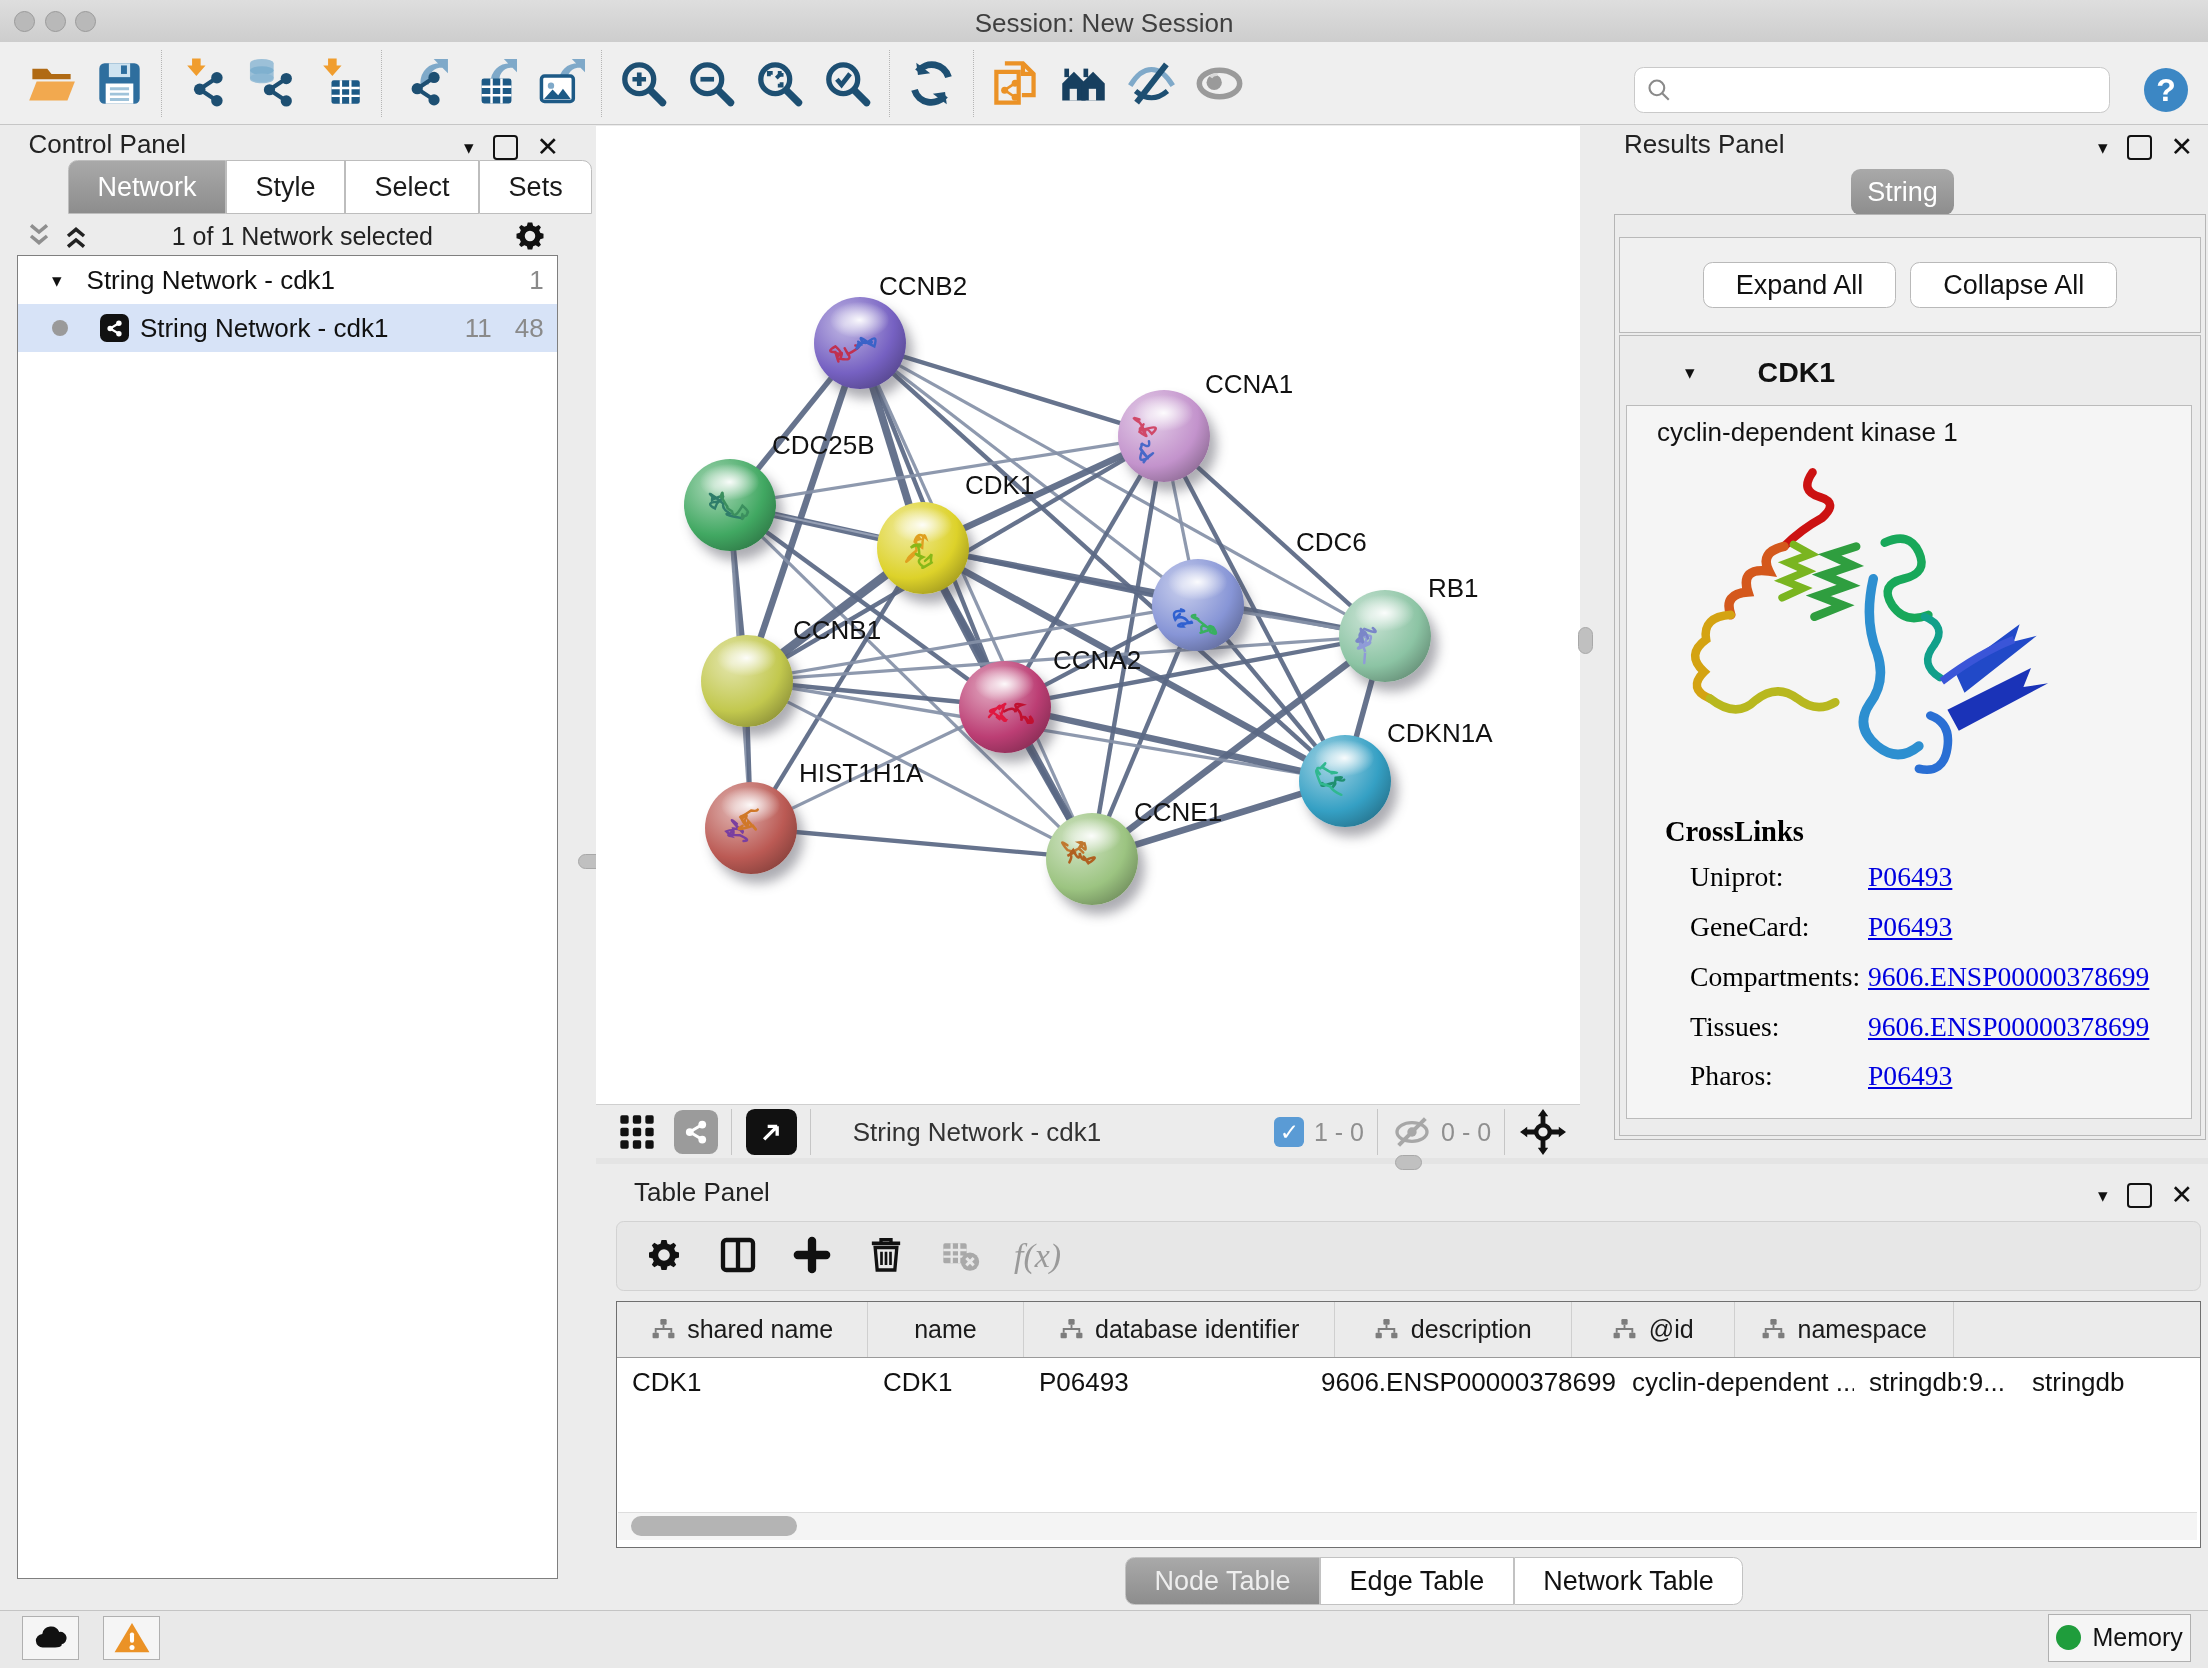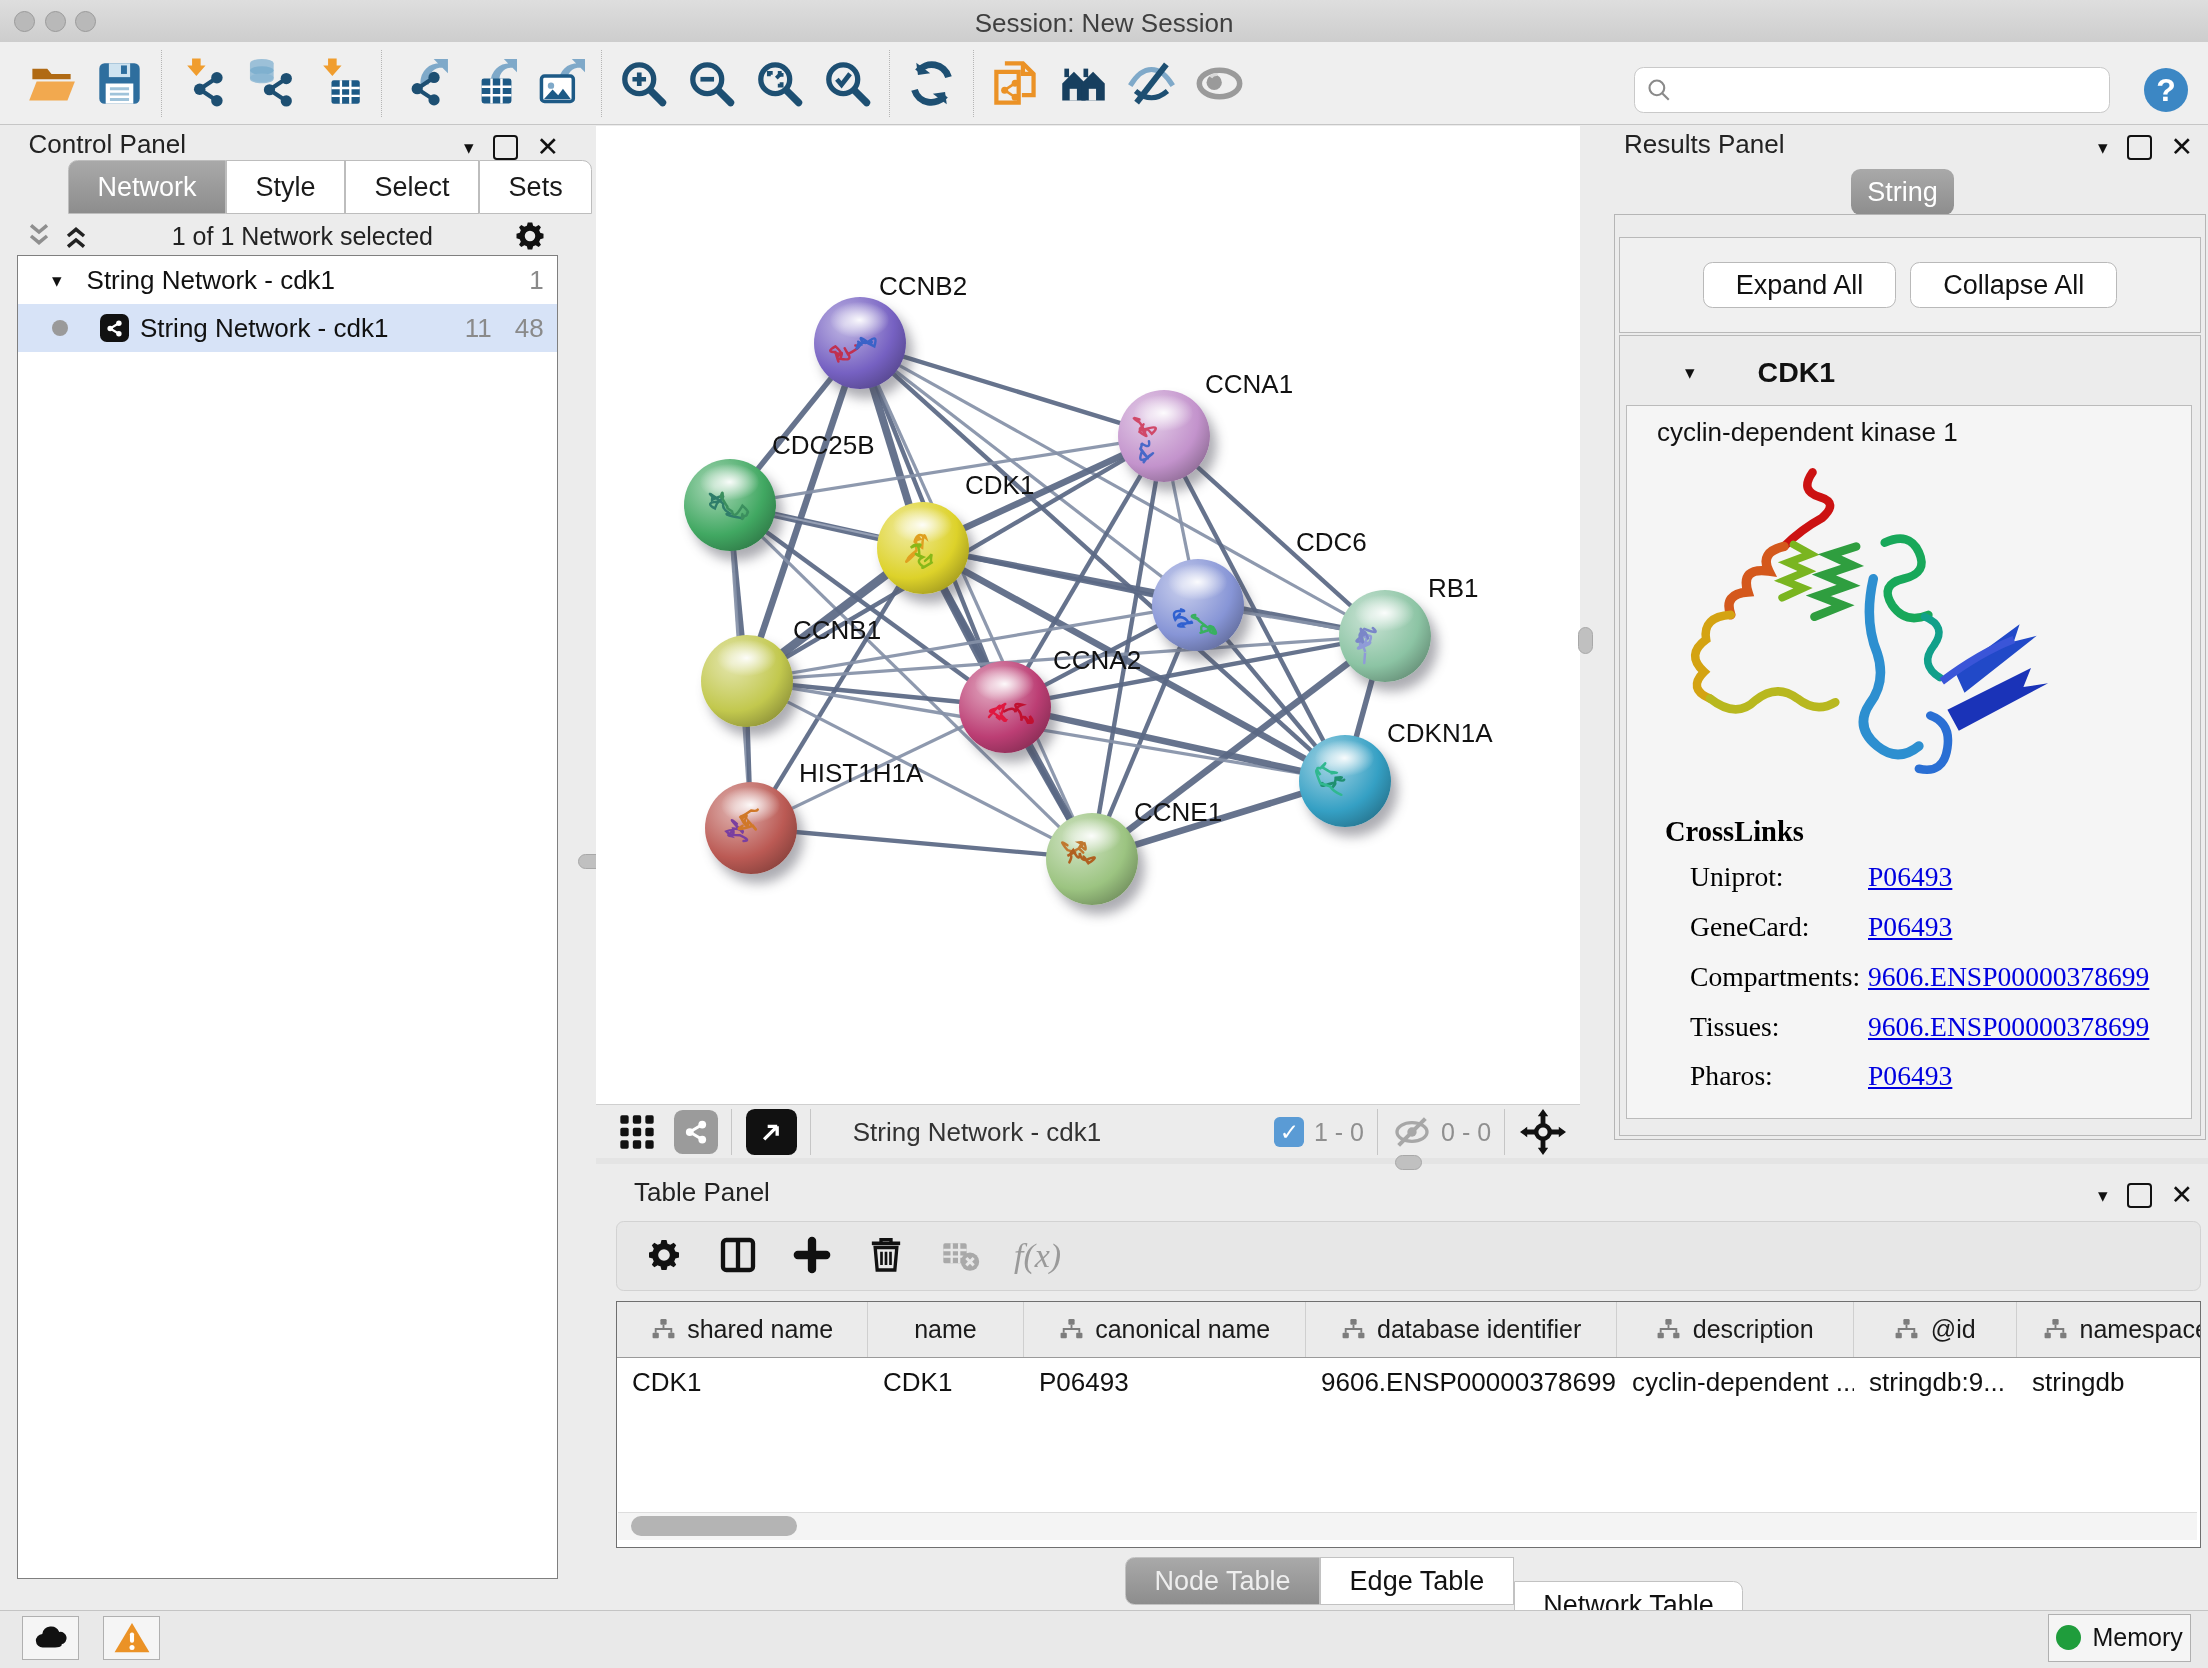--- a/index.html
+++ b/index.html
@@ -105,21 +105,21 @@
   .th svg{width:25px;height:25px;flex:none;}
   .trow{display:flex;height:49px;}
   .td{display:flex;align-items:center;font-size:26px;color:#111;padding-left:15px;box-sizing:border-box;
     overflow:hidden;white-space:nowrap;flex:none;}
   #hscroll{left:618px;top:1512px;width:1579px;height:27px;background:#f4f4f4;border-top:1px solid #ddd;}
   #hthumb{left:13.3px;top:2.9px;width:166px;height:20px;border-radius:10.5px;background:#b4b4b4;}
   #tp-tabs{left:1125px;top:1557px;height:46px;display:flex;}
   .btab{height:46px;display:flex;align-items:center;justify-content:center;font-size:27px;padding:0 28.5px;
     background:#fff;border:1px solid #c2c2c2;color:#111;}
   .btab:first-child{border-radius:9.5px 0 0 9.5px;}
-  .btab:last-child{border-radius:0 9.5px 9.5px 0;margin-top:24px;}
+  .btab:last-child{border-radius:0 9.5px 9.5px 0;}
   .btab.active{background:linear-gradient(#a9a9a9,#8d8d8d);color:#eee;}
   
   #statusbar{left:0;top:1610px;width:2208px;height:58px;background:#e9e9e9;border-top:1px solid #c4c4c4;}
   .sb-btn{position:absolute;top:4.8px;height:42px;background:#f5f5f5;border:1.9px solid #b0b0b0;
     display:flex;align-items:center;justify-content:center;}
   #memory-btn{left:2048px;top:2.9px;width:141px;height:46px;gap:11.4px;font-size:25px;color:#111;}
   .dot-green{width:25px;height:25px;border-radius:50%;background:#1f9d3c;}
 </style>
 </head>
 <body>
@@ -710,31 +710,20 @@
             <rect x="1.5" y="15" width="6" height="5.5" rx="1"></rect>
             <rect x="16.5" y="15" width="6" height="5.5" rx="1"></rect>
           </g>
           <path d="M12 7.5v4M4.5 15v-3.5h15V15" fill="none" stroke="#7d7d7d" stroke-width="1.8"></path>
         </svg>
         <span>shared name</span>
       </div>
       <div class="th" style="width: 156px;">
         <span>name</span>
       </div>
-      <div class="th" style="width: 282px;">
-        <svg viewBox="0 0 24 24">
-          <g fill="#7d7d7d">
-            <rect x="9" y="2" width="6" height="5.5" rx="1"></rect>
-            <rect x="1.5" y="15" width="6" height="5.5" rx="1"></rect>
-            <rect x="16.5" y="15" width="6" height="5.5" rx="1"></rect>
-          </g>
-          <path d="M12 7.5v4M4.5 15v-3.5h15V15" fill="none" stroke="#7d7d7d" stroke-width="1.8"></path>
-        </svg>
-        <span>canonical name</span>
-      </div>
       <div class="th" style="width: 311px;">
         <svg viewBox="0 0 24 24">
           <g fill="#7d7d7d">
             <rect x="9" y="2" width="6" height="5.5" rx="1"></rect>
             <rect x="1.5" y="15" width="6" height="5.5" rx="1"></rect>
             <rect x="16.5" y="15" width="6" height="5.5" rx="1"></rect>
           </g>
           <path d="M12 7.5v4M4.5 15v-3.5h15V15" fill="none" stroke="#7d7d7d" stroke-width="1.8"></path>
         </svg>
         <span>database identifier</span>

